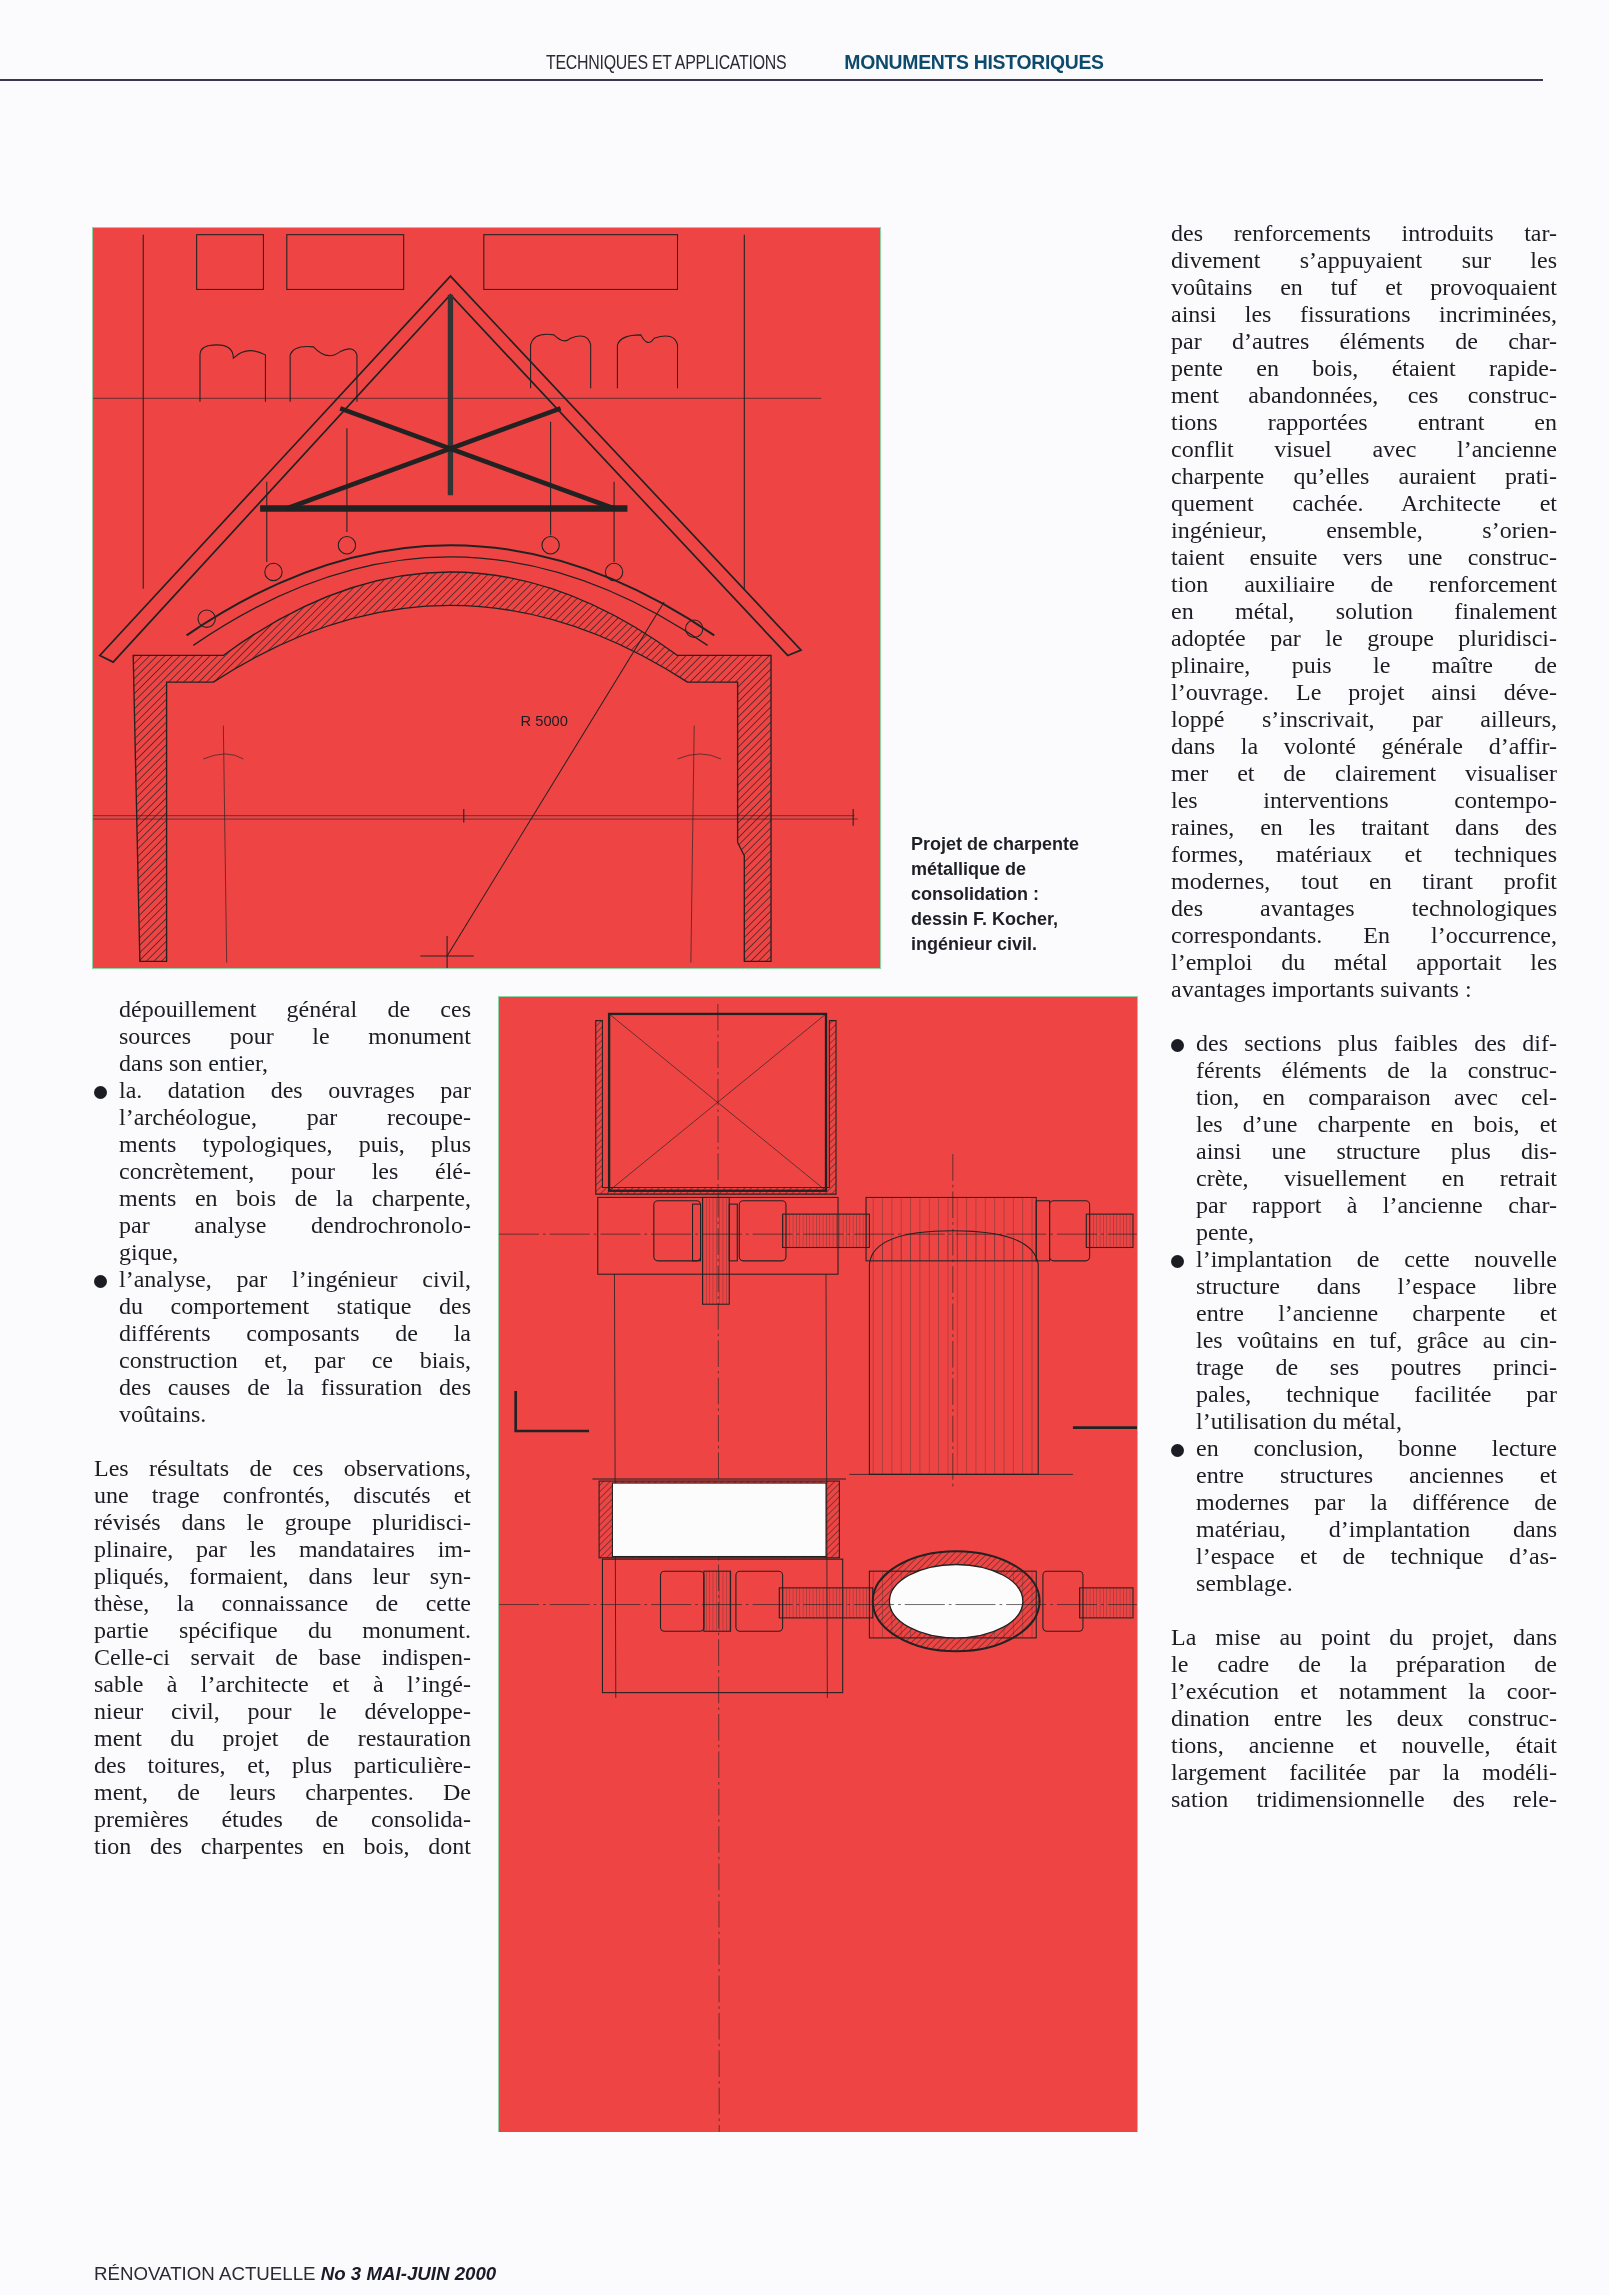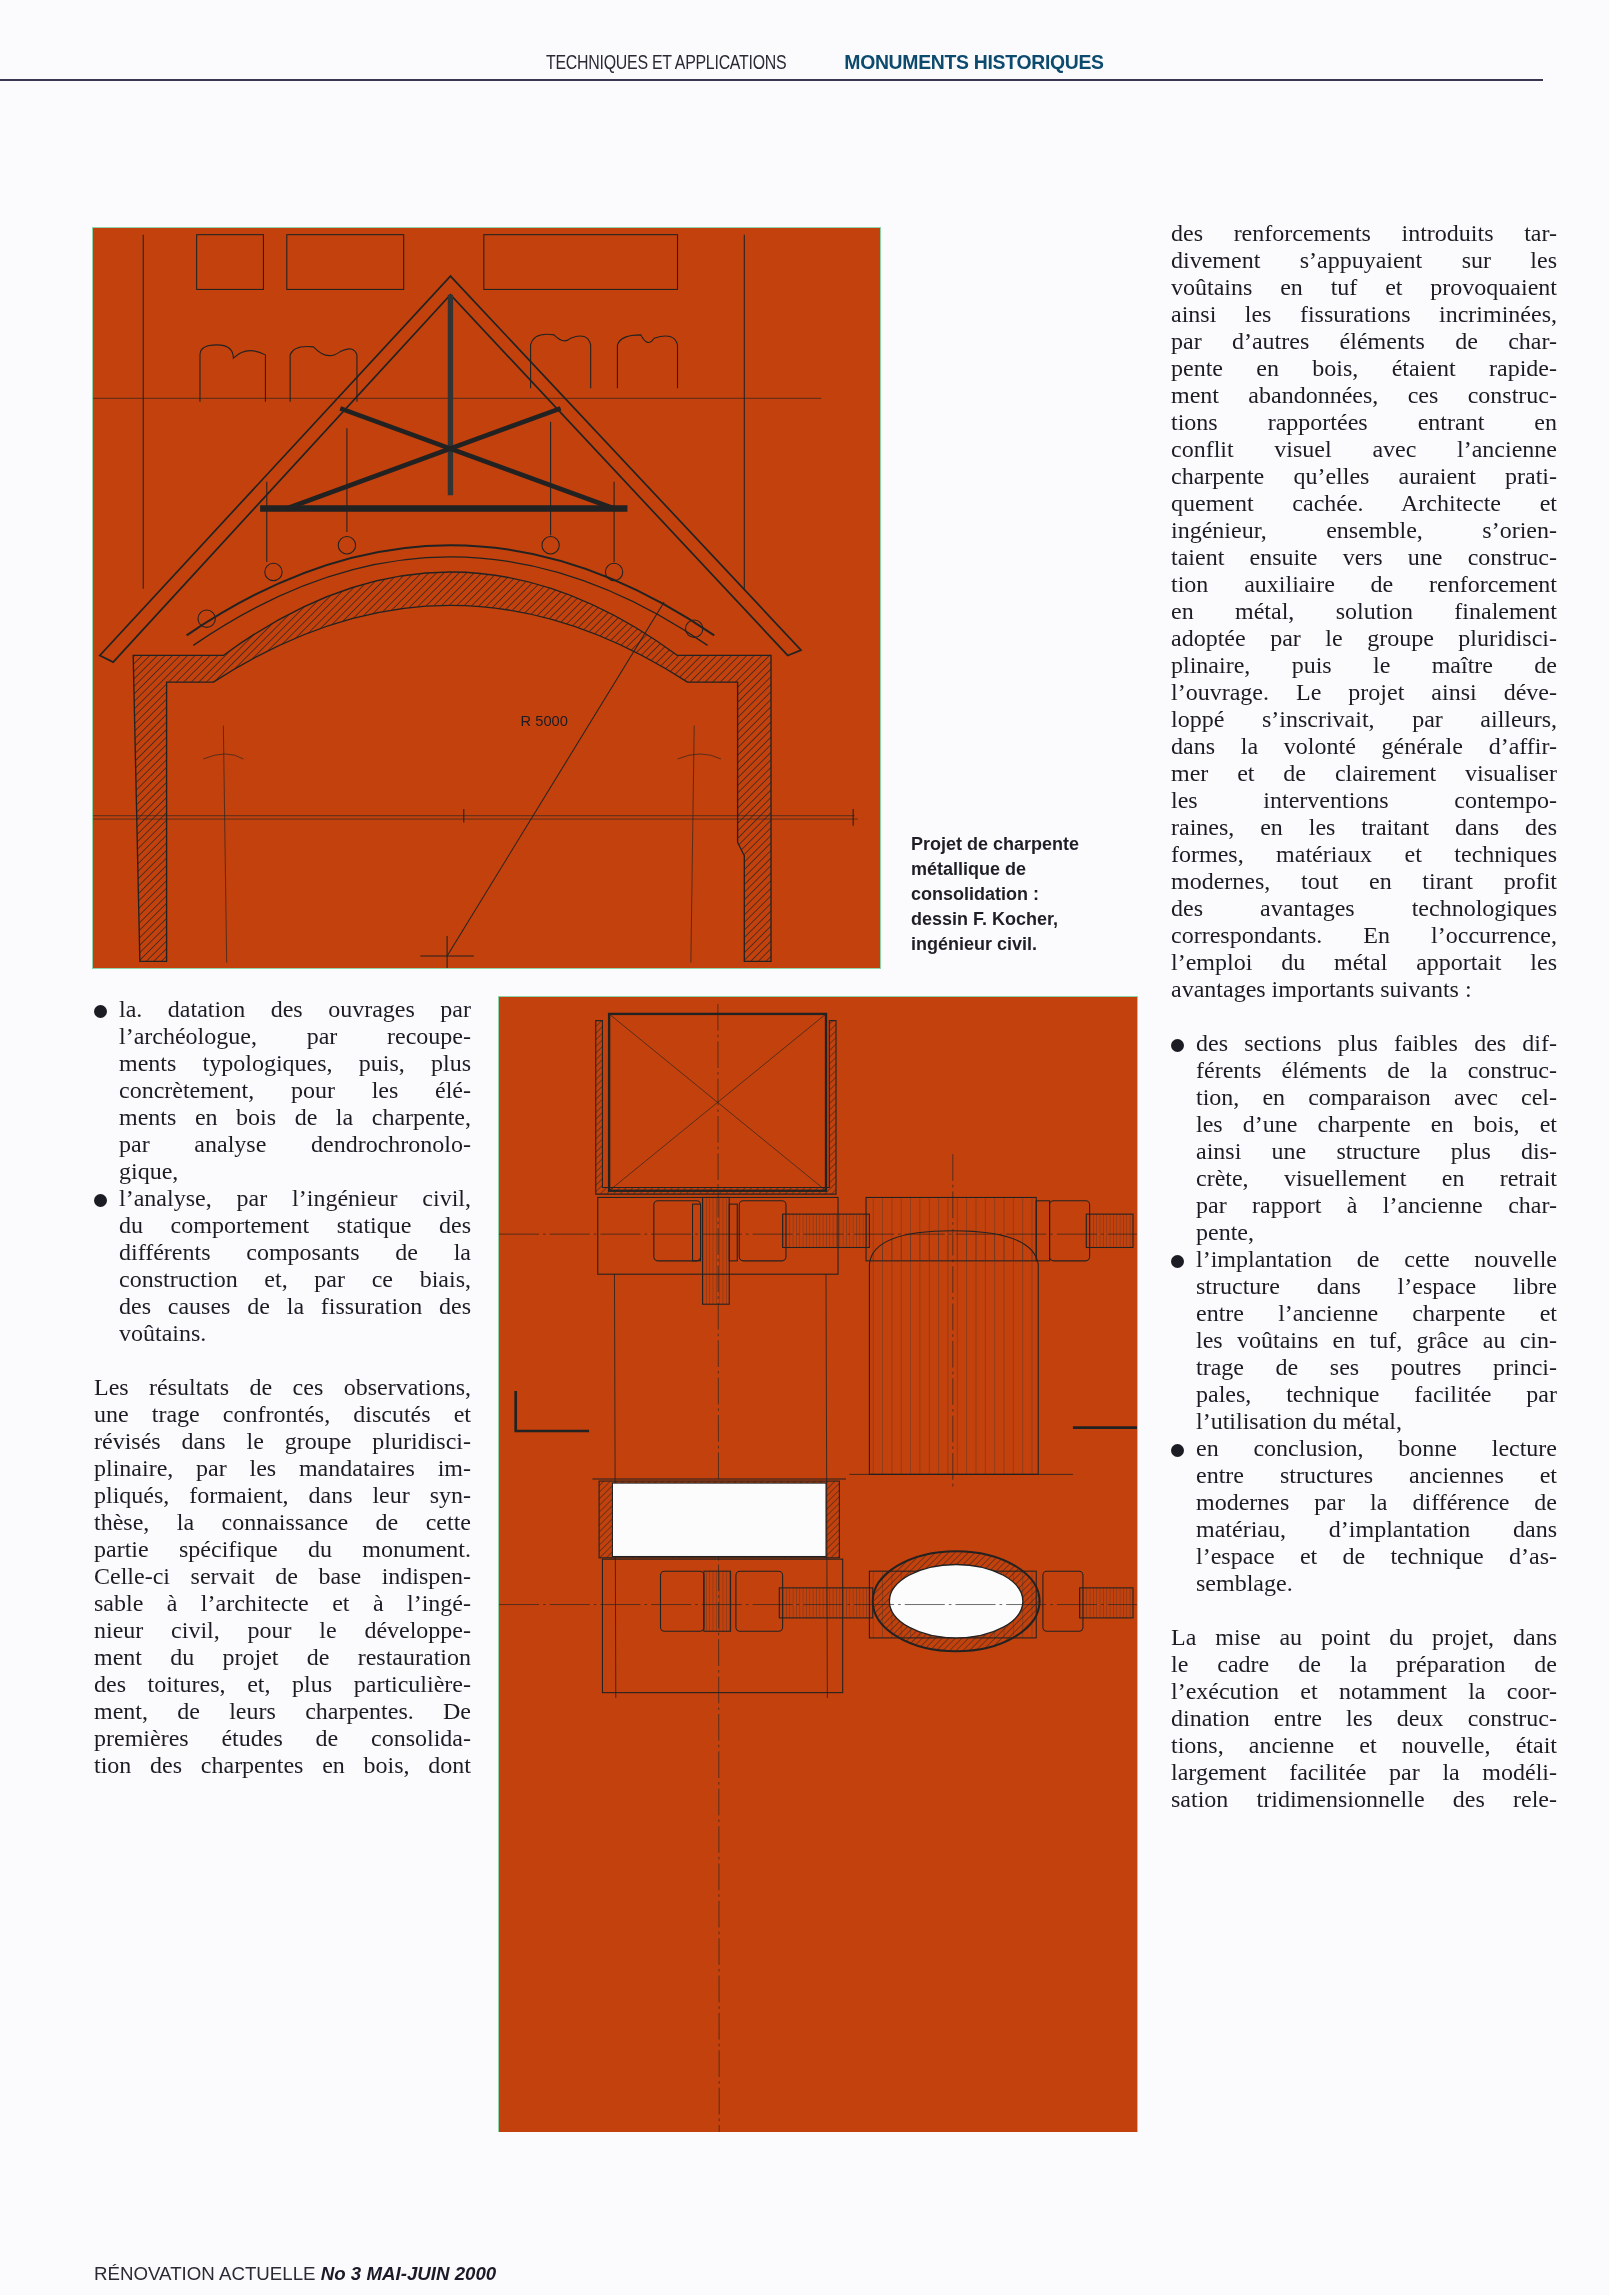--- a/index.html
+++ b/index.html
@@ -12,21 +12,21 @@
     position: absolute; left: 0; top: 48px; width: 1543px; height: 31px;
     border-bottom: 2px solid #3a3550;
   }
   .running-head .rh-text {
     position: absolute; left: 546px; top: 2.7px; font-size: 19.4px; letter-spacing: -0.3px;
     font-family: "Liberation Sans", "DejaVu Sans", sans-serif; white-space: nowrap;
   }
   .rh-light { font-weight: 400; color: #2a2a35; transform: scaleX(0.82); display: inline-block; transform-origin: left; }
   .rh-bold { font-weight: 700; color: #0c4a6e; }
   .figure {
-    position: absolute; border: 1.3px solid #8fd4a8; background: #c2410c;
+    position: absolute; border: 1.3px solid #8fd4a8; background: #ef4444;
   }
   #fig-truss { left: 92px; top: 227px; width: 787px; height: 740px; }
   #fig-joint { left: 498px; top: 996px; width: 638px; height: 1135px; border-bottom: none; }
   .figure svg { position: absolute; left: 0; top: 0; width: 100%; height: 100%; }
   .caption {
     position: absolute; left: 911px; top: 832px; width: 220px;
     font-family: "Liberation Sans", "DejaVu Sans", sans-serif; font-weight: 700;
     font-size: 18px; line-height: 25px; color: #1e1e26;
   }
   .caption span { display: block; white-space: nowrap; }
@@ -186,20 +186,25 @@
       <ellipse cx="685" cy="905" rx="125" ry="75" fill="url(#hatch2)" stroke-width="3"></ellipse>
       <ellipse cx="685" cy="905" rx="100" ry="55" fill="#fcfcfd" stroke-width="2"></ellipse>
       <rect x="815" y="860" width="60" height="90" rx="6"></rect>
       <rect x="870" y="885" width="80" height="45" fill="url(#thread)"></rect>
       <line x1="0" y1="910" x2="956" y2="910" stroke-width="1" stroke-dasharray="60 6 4 6"></line>
     </g>
   </svg>
 </div>
 
 <div class="col" id="col-left">
+  <div class="bullet-block">
+    <span class="line">dépouillement général de ces</span>
+    <span class="line">sources pour le monument</span>
+    <span class="line last">dans son entier,</span>
+  </div>
   <div class="bullet-block">
     <span class="bullet-dot"></span>
     <span class="line">la. datation des ouvrages par</span>
     <span class="line">l’archéologue, par recoupe-</span>
     <span class="line">ments typologiques, puis, plus</span>
     <span class="line">concrètement, pour les élé-</span>
     <span class="line">ments en bois de la charpente,</span>
     <span class="line">par analyse dendrochronolo-</span>
     <span class="line last">gique,</span>
   </div>

